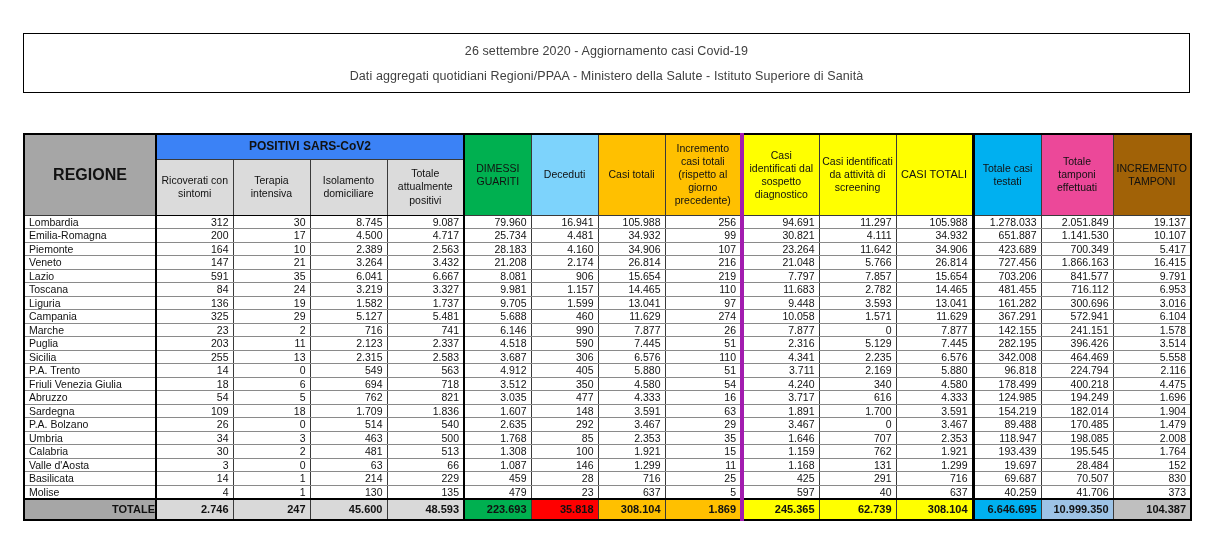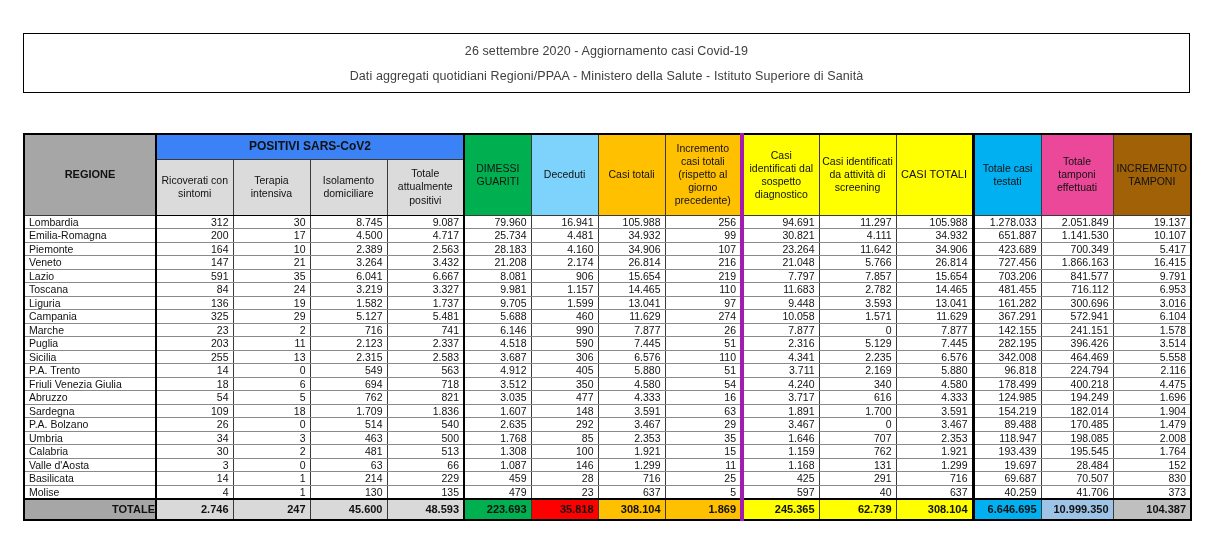--- a/index.html
+++ b/index.html
@@ -35,21 +35,21 @@
   th, td {
     border: 1px solid #3a3a3a;
     overflow: hidden;
     font-size: 10.5px;
     vertical-align: middle;
   }
   td { border-top-color: #8a8a8a; border-bottom-color: #8a8a8a; }
 
   
   thead th { text-align: center; font-weight: normal; line-height: 1.25; padding: 1px 2px; }
-  th.hregion { background: #a6a6a6; font-weight: bold; font-size: 11px; }
+  th.hregion { background: #a6a6a6; font-weight: bold; font-size: 16px; }
   th.hgroup  { background: #3b82f6; font-weight: bold; font-size: 12px; height: 25px; }
   th.hsub    { background: #dbdbdb; height: 56px; }
   th.hc5  { background: #00b050; }
   th.hc6  { background: #7dd3fc; }
   th.hc7, th.hc8 { background: #ffc000; }
   th.hc9, th.hc10, th.hc11 { background: #ffff00; }
   th.hc11 { font-size: 11px; }
   th.hc12 { background: #00b0f0; }
   th.hc13 { background: #ec4899; }
   th.hc14 { background: #a16207; }

